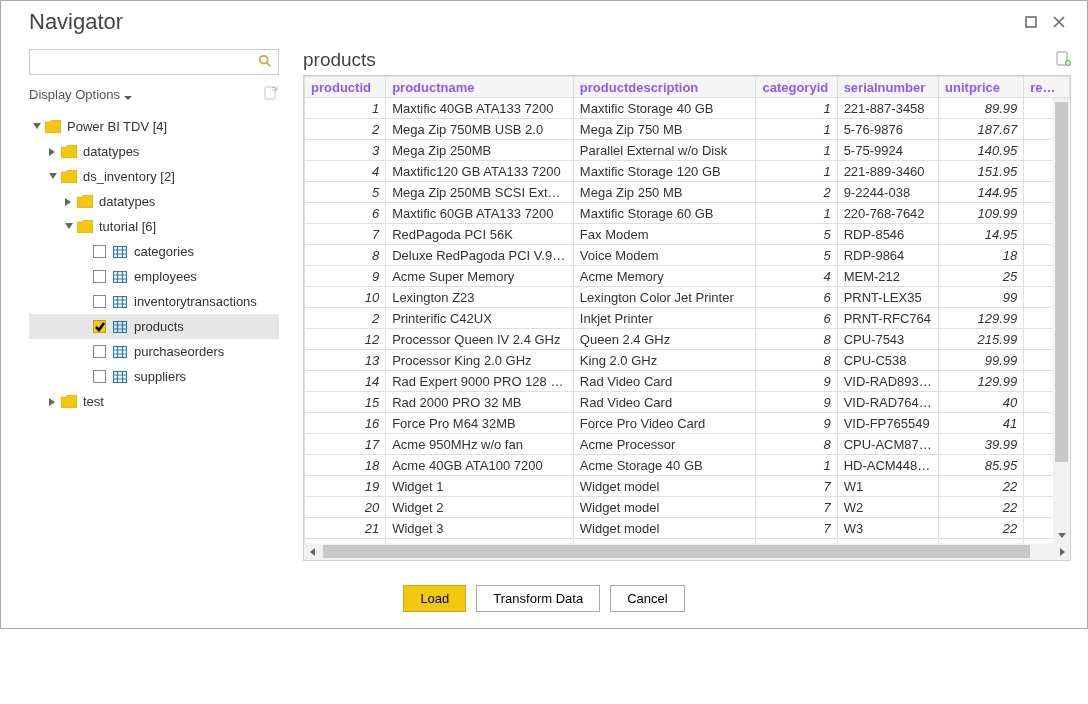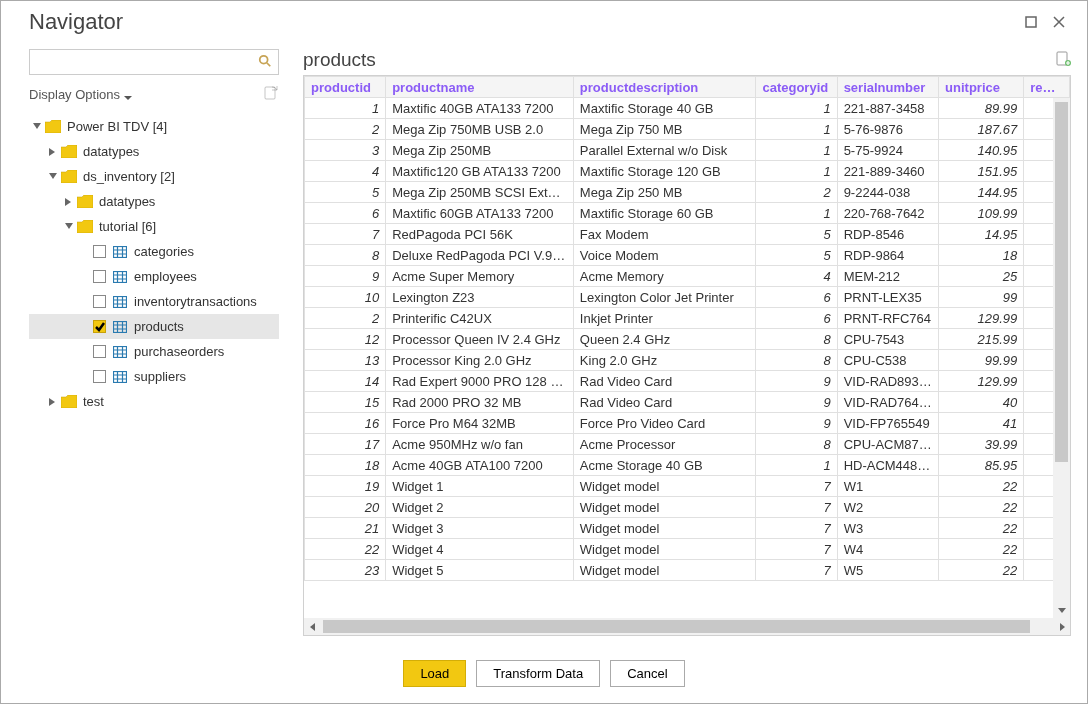--- a/index.html
+++ b/index.html
@@ -5,21 +5,21 @@
   * { box-sizing: border-box; }
   body {
     margin: 0;
     font-family: "Segoe UI", Arial, sans-serif;
     font-size: 13px;
     color: #333;
     background: #fff;
   }
   .dialog {
     width: 1088px;
-    height: 704px;
+    height: 629px;
     border: 1px solid #aaa;
     box-shadow: 0 6px 18px rgba(0,0,0,0.25);
     display: flex;
     flex-direction: column;
     position: relative;
     background:#fff;
   }
   .titlebar {
     display: flex;
     align-items: center;

